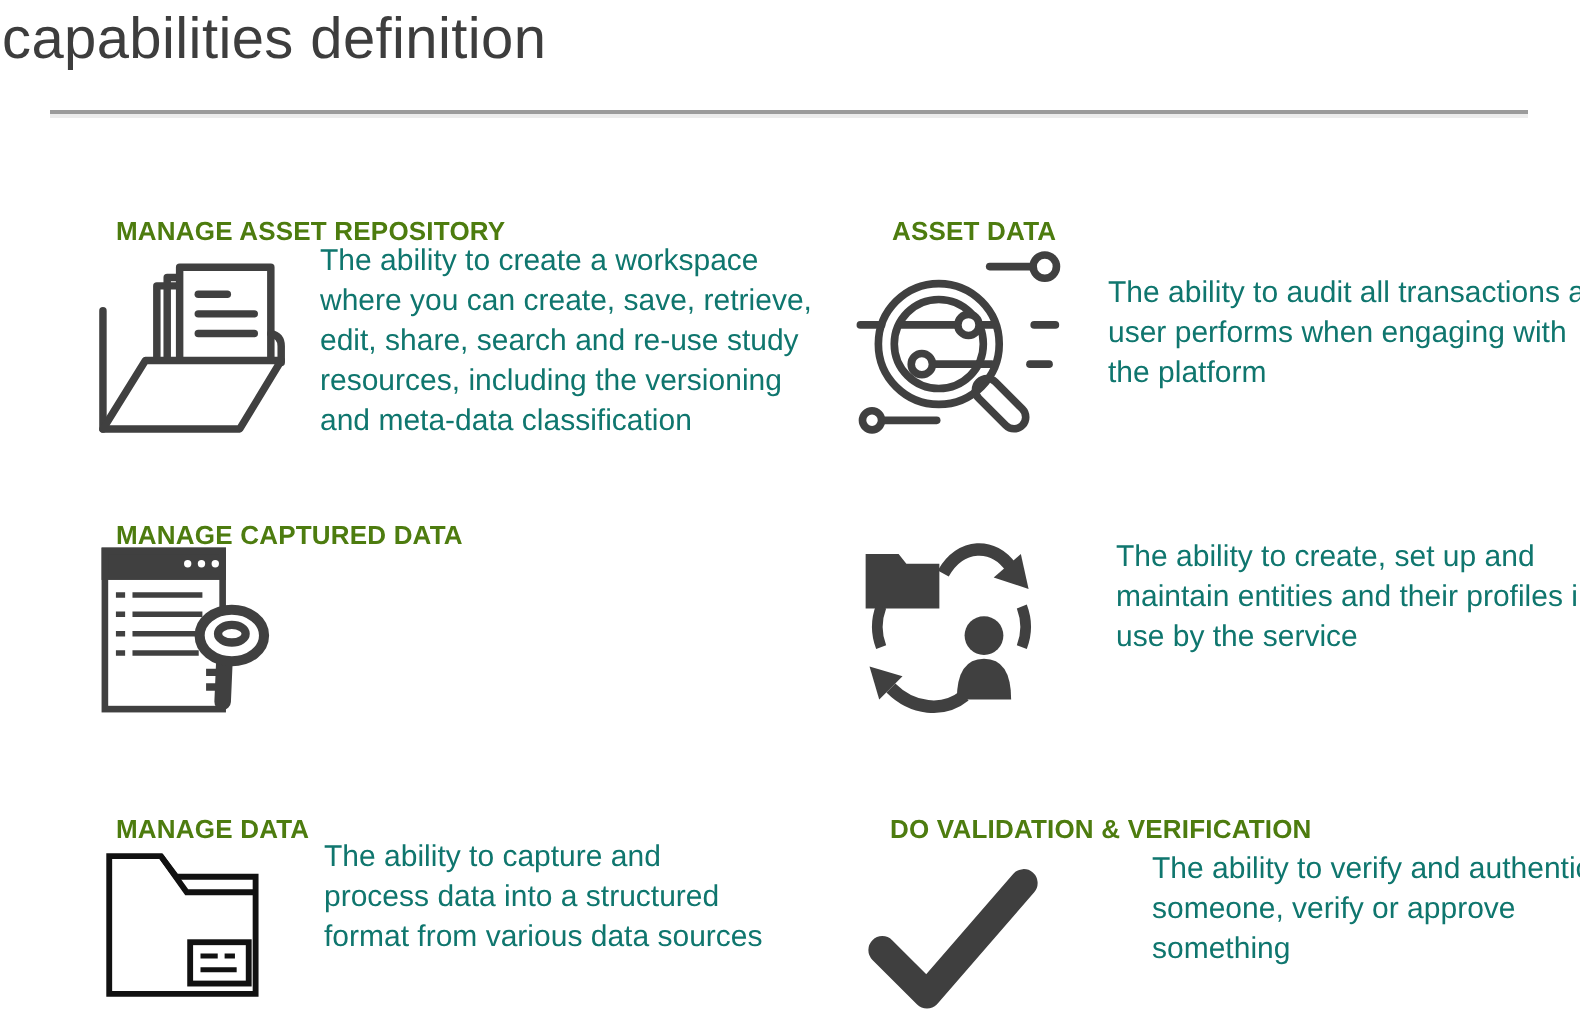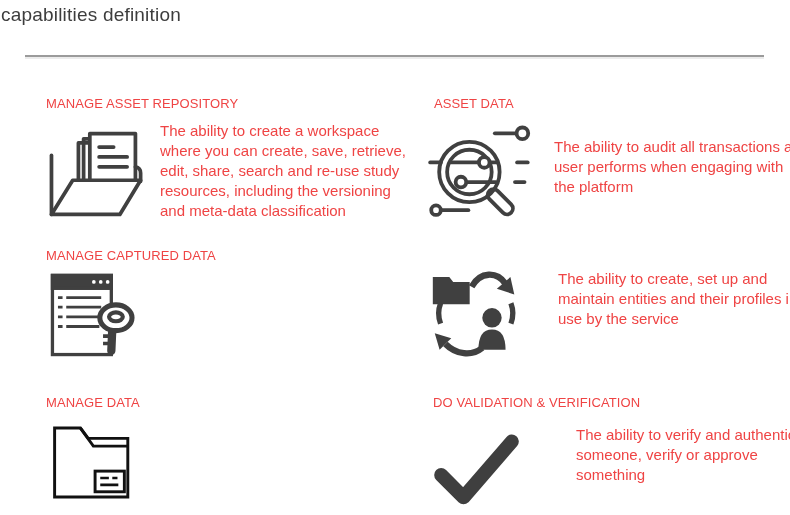--- a/index.html
+++ b/index.html
@@ -1,25 +1,25 @@
 <!DOCTYPE html>
 <html><head>
 <meta charset="utf-8">
 <style>
   html,body{margin:0;padding:0;}
   body{background:#fff;font-family:"Liberation Sans",sans-serif;}
   #page{position:relative;width:790px;height:515px;background:#ffffff;overflow:hidden;}
 
-  .page-title{position:absolute;left:1px;top:4px;margin:0;font-size:19px;font-weight:400;
+  .page-title{position:absolute;left:1px;top:4px;margin:0;font-size:29px;font-weight:400;
               color:#3d3d3d;letter-spacing:.2px;}
   .divider{position:absolute;left:25px;top:55px;width:739px;height:0;
            border-top:2px solid #9b9b9b;border-bottom:2px solid #ececec;}
 
-  .cap-h{position:absolute;margin:0;font-size:13px;font-weight:400;color:#ef4444;letter-spacing:.1px;}
-  .cap-p{position:absolute;margin:0;font-size:15px;line-height:20px;color:#ef4444;}
+  .cap-h{position:absolute;margin:12px;font-size:13px;font-weight:700;color:#4d7c0f;letter-spacing:.1px;}
+  .cap-p{position:absolute;margin:0;font-size:15px;line-height:20px;color:#0f766e;}
   .icon{position:absolute;color:#404040;}
   .icon svg{width:100%;height:100%;display:block;}
 
   .h1{left:46px;top:96px;}  .h2{left:434px;top:96px;}
   .h3{left:46px;top:248px;} .h4{left:433px;top:248px;}
   .h5{left:46px;top:395px;} .h6{left:433px;top:395px;}
 
   .i1{left:38px;top:120px;width:114px;height:106px;}
   .i2{left:424px;top:119px;width:112px;height:106px;}
   .i3{left:46px;top:265px;width:92px;height:100px;}
@@ -129,20 +129,21 @@
   <div class="icon i5">
     <svg viewBox="0 0 108 98">
       <g fill="none" stroke="#111111" stroke-width="3.4">
         <path d="M10,9 H40 L49,21 H95 V89 H10 Z"></path>
         <path d="M40,9 L55,30 H95"></path>
         <rect x="57" y="59" width="34" height="24"></rect>
         <path d="M63,67 H73 M77,67 H83 M63,75 H84" stroke-width="3"></path>
       </g>
     </svg>
   </div>
+  <p class="cap-p p5">The ability to capture and process data into a structured format from various data sources</p>
 
   <h2 class="cap-h h6">DO VALIDATION &amp; VERIFICATION</h2>
   <div class="icon i6">
     <svg viewBox="0 0 100 100">
       <path d="M12,57 L36,81 L88,21" fill="none" stroke="#3f3f3f" stroke-width="15" stroke-linecap="round" stroke-linejoin="round"></path>
     </svg>
   </div>
   <p class="cap-p p6">The ability to verify and authenticate someone, verify or approve something</p>
 
 </div>

